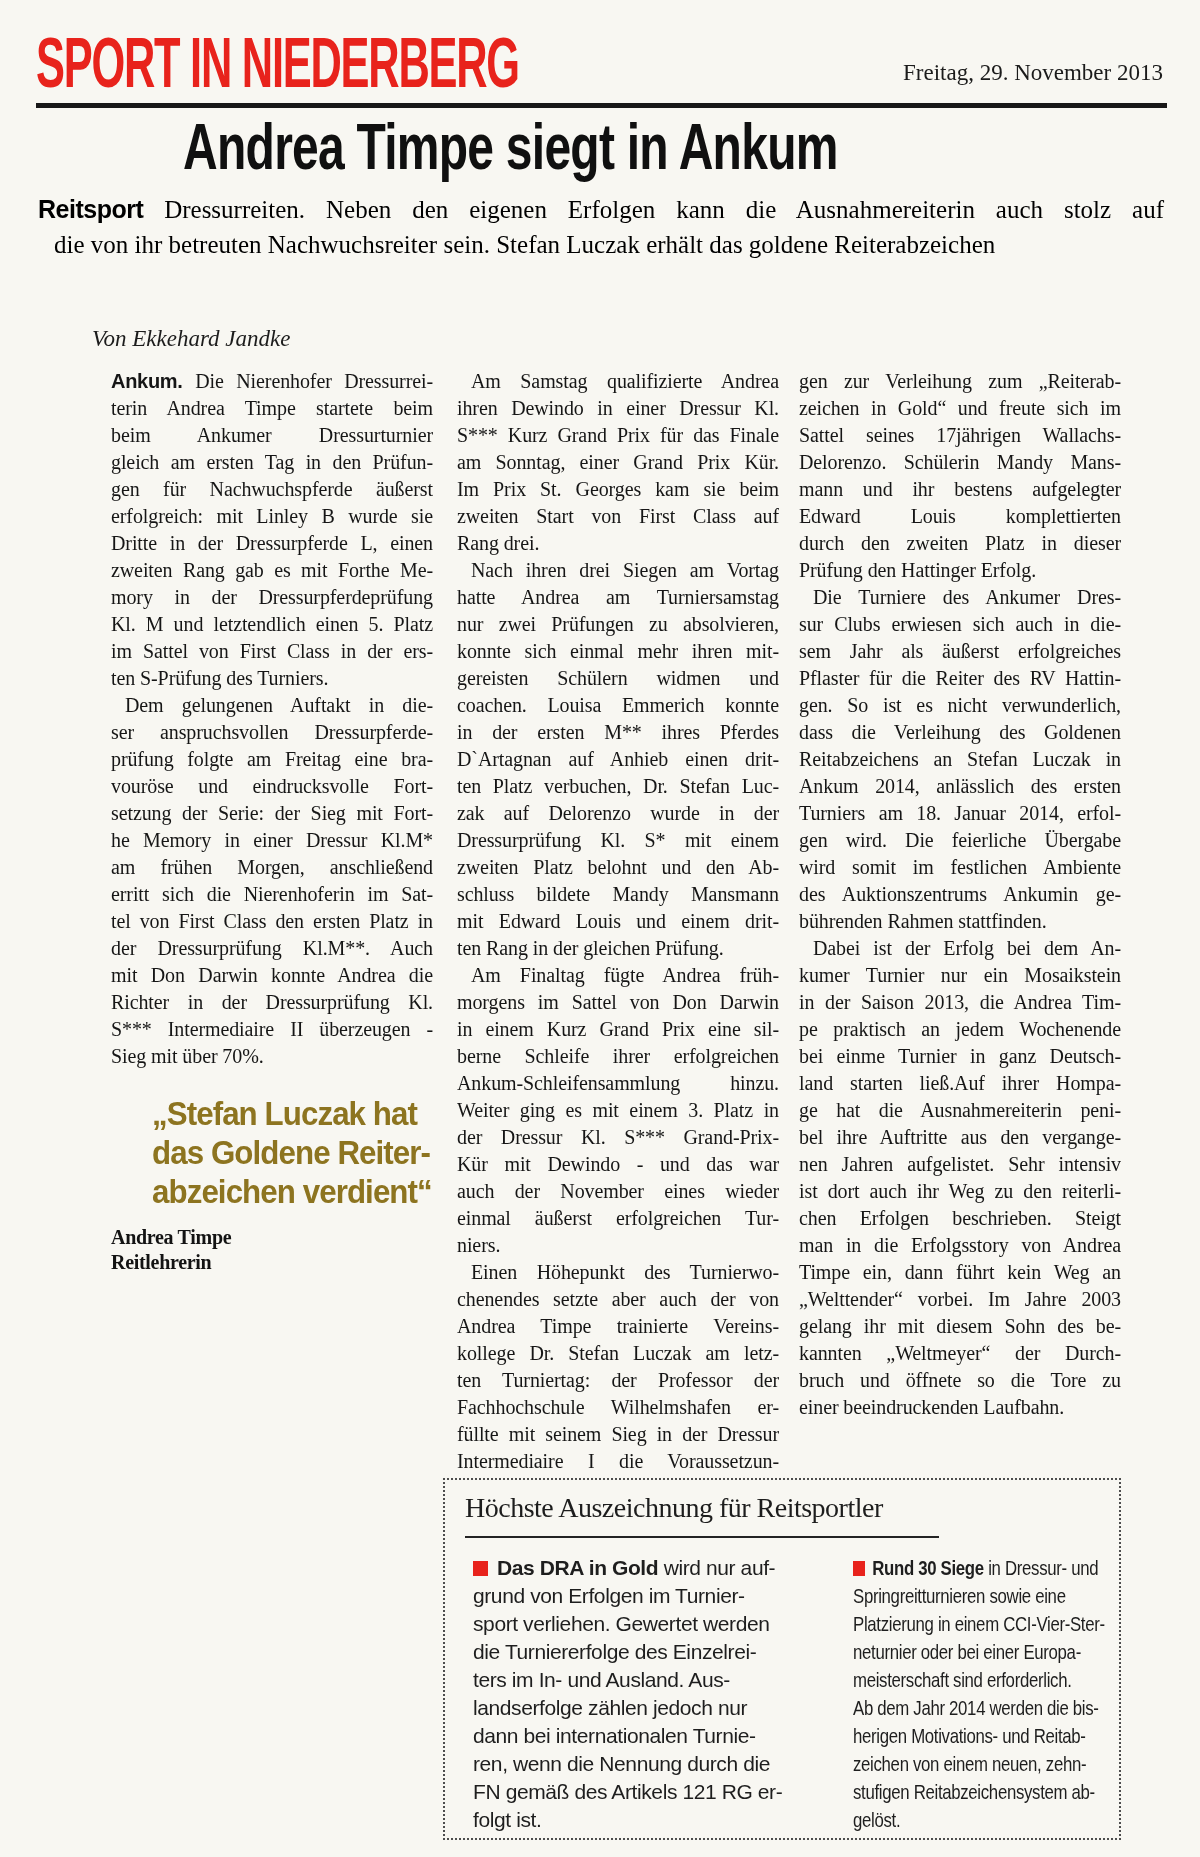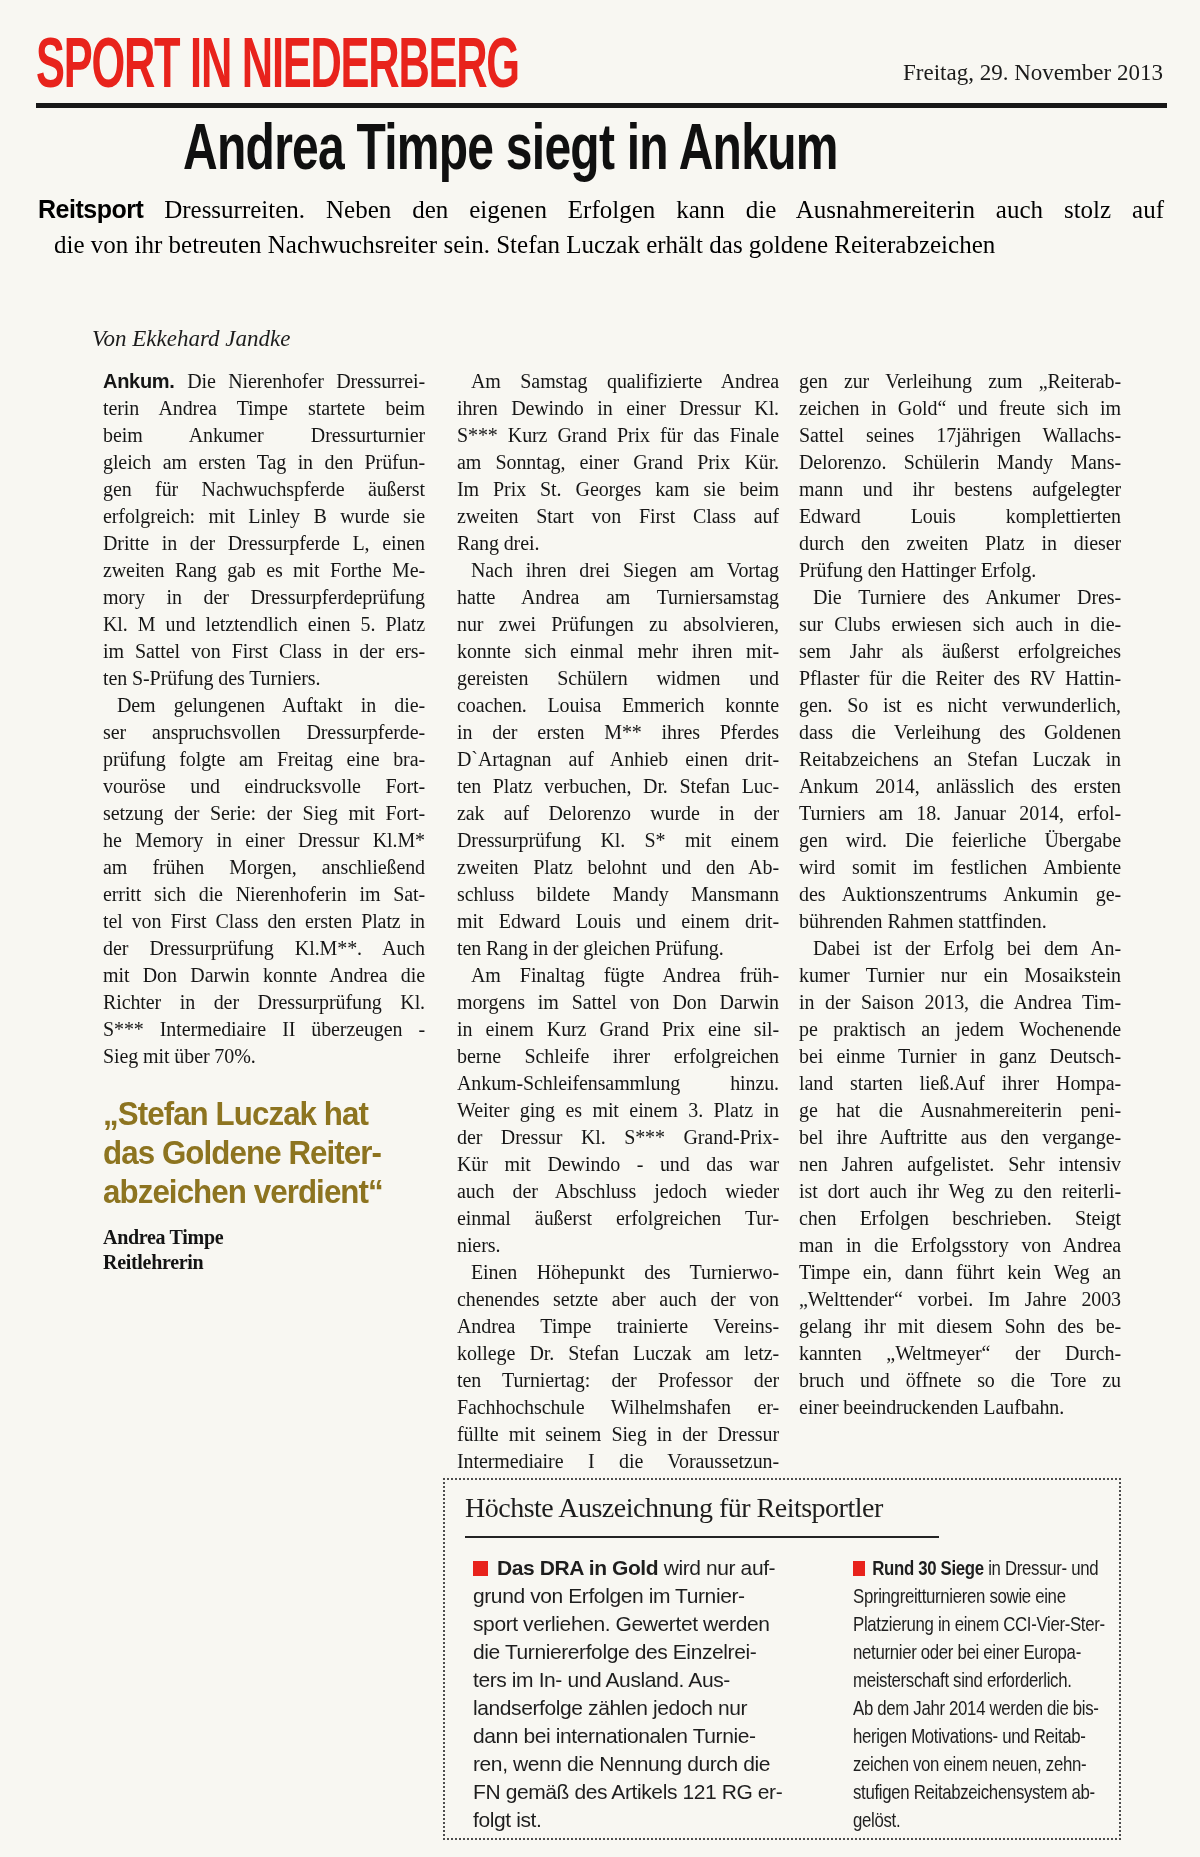--- a/index.html
+++ b/index.html
@@ -41,33 +41,34 @@
   .standfirst .kicker {
     font-family:"Liberation Sans", sans-serif; font-weight:bold; letter-spacing:-0.5px;
   }
   .standfirst .l2 { padding-left:16px; }
   .byline {
     position:absolute; left:92px; top:326px;
     font-style:italic; font-size:23px; color:#1c1c1c;
   }
   
   .ncol { position:absolute; top:368px; width:322px; font-size:20px; line-height:27px; letter-spacing:-0.1px; }
-  .ncol.c0 { left:103px; }
+  .ncol.c0 { left:111px; }
   .ncol.c1 { left:457px; }
   .ncol.c2 { left:799px; }
   .bline { text-align:justify; text-align-last:justify; height:27px; overflow:hidden; }
   .bline.lend { text-align-last:left; }
   .bline.pind { text-indent:14px; }
   .city-lead { font-family:"Liberation Sans", sans-serif; font-weight:bold; letter-spacing:-0.3px; }
   
   .pullquote {
     margin-top:24px;
     font-family:"Liberation Sans", sans-serif; font-weight:bold;
     font-size:34px; line-height:39px; letter-spacing:-1px;
     color:var(--quote-gold,#8d7420);
+    margin-left:41px;
   }
   .pq-line { transform:scaleX(0.92); transform-origin:left top; white-space:nowrap; }
   .pq-attrib {
     margin-top:14px; font-family:Liberation Serif, serif; font-weight:bold;
     font-size:20px; line-height:25px; color:#131313; letter-spacing:-0.3px;
   }
   
   .infobox {
     position:absolute; left:443px; top:1478px; width:678px; height:362px;
     border:2.5px dotted #4d4d4d; background:transparent;
@@ -172,21 +173,21 @@
       <div class="bline">mit Edward Louis und einem drit-</div>
       <div class="bline lend">ten Rang in der gleichen Prüfung.</div>
       <div class="bline pind">Am Finaltag fügte Andrea früh-</div>
       <div class="bline">morgens im Sattel von Don Darwin</div>
       <div class="bline">in einem Kurz Grand Prix eine sil-</div>
       <div class="bline">berne Schleife ihrer erfolgreichen</div>
       <div class="bline">Ankum-Schleifensammlung hinzu.</div>
       <div class="bline">Weiter ging es mit einem 3. Platz in</div>
       <div class="bline">der Dressur Kl. S*** Grand-Prix-</div>
       <div class="bline">Kür mit Dewindo - und das war</div>
-      <div class="bline">auch der Abschluss jedoch wieder</div>
+      <div class="bline">auch der November eines wieder</div>
       <div class="bline">einmal äußerst erfolgreichen Tur-</div>
       <div class="bline lend">niers.</div>
       <div class="bline pind">Einen Höhepunkt des Turnierwo-</div>
       <div class="bline">chenendes setzte aber auch der von</div>
       <div class="bline">Andrea Timpe trainierte Vereins-</div>
       <div class="bline">kollege Dr. Stefan Luczak am letz-</div>
       <div class="bline">ten Turniertag: der Professor der</div>
       <div class="bline">Fachhochschule Wilhelmshafen er-</div>
       <div class="bline">füllte mit seinem Sieg in der Dressur</div>
       <div class="bline">Intermediaire I die Voraussetzun-</div>

